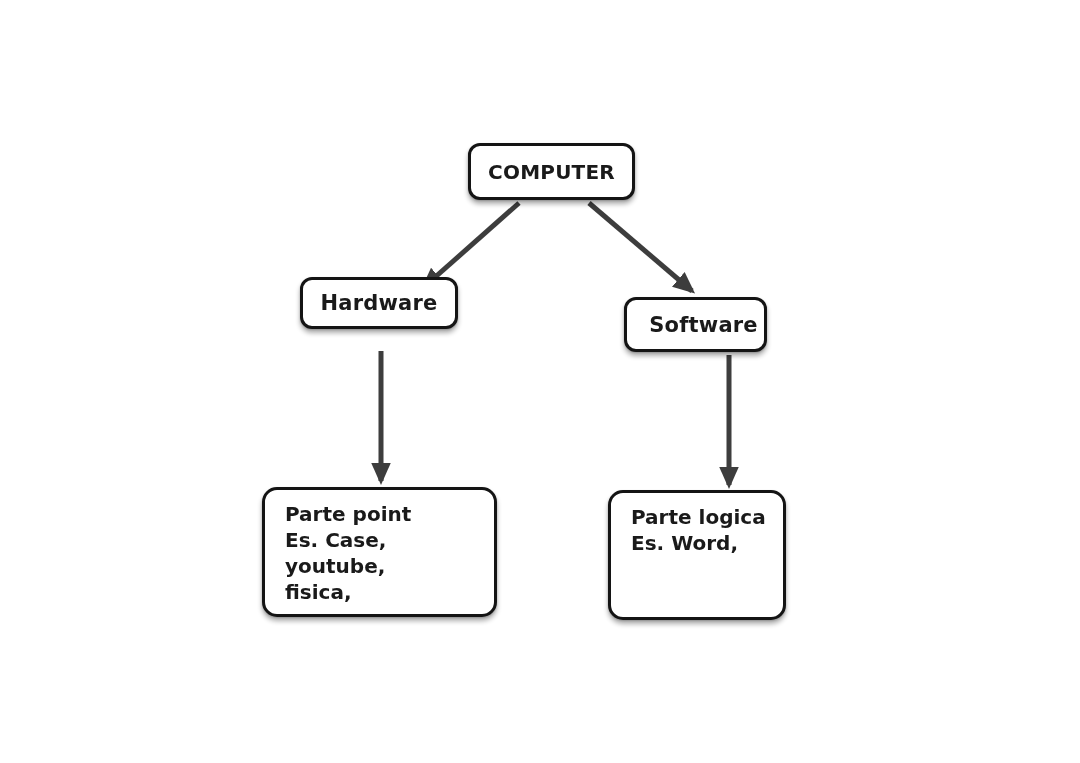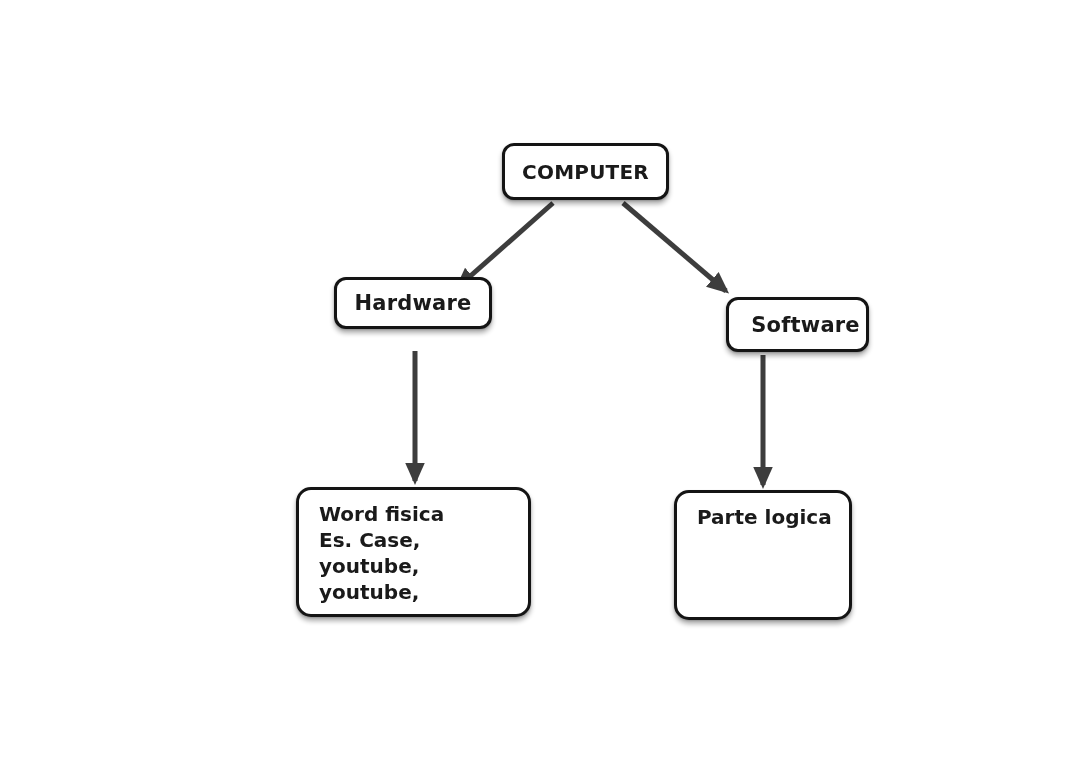--- a/index.html
+++ b/index.html
@@ -5,21 +5,20 @@
   * { box-sizing: border-box; }
   html, body { margin: 0; padding: 0; background: #ffffff; }
   body { font-family: "DejaVu Sans", "Liberation Sans", sans-serif; }
 
   #canvas {
     position: relative;
     width: 1008px;
     height: 763px;
     background: #ffffff;
     overflow: hidden;
-    margin-left: 34px;
   }
 
   #edges {
     position: absolute;
     left: 0; top: 0;
     width: 1080px;
     height: 763px;
     pointer-events: none;
   }
 
@@ -44,23 +43,23 @@
     border-radius: 15px;
     padding: 11px 8px 8px 20px;
     font-size: 20px;
     font-weight: 600;
     line-height: 26px;
   }
   .detail-box span { display: block; }
 
   #node-computer { left: 468px; top: 143px; width: 167px; height: 57px; font-size: 20px; }
   #node-hardware { left: 300px; top: 277px; width: 158px; height: 52px; font-size: 21px; }
-  #node-software { left: 692px; top: 297px; width: 143px; height: 55px; font-size: 21px; padding-left: 16px; }
+  #node-software { left: 624px; top: 297px; width: 143px; height: 55px; font-size: 21px; padding-left: 16px; }
   #node-hardware-detail { left: 262px; top: 487px; width: 235px; height: 130px; }
-  #node-software-detail { left: 640px; top: 490px; width: 178px; height: 130px; }
+  #node-software-detail { left: 608px; top: 490px; width: 178px; height: 130px; }
 </style>
 </head>
 <body>
 
 <div id="canvas">
 
   <svg id="edges" viewBox="0 0 1080 763" xmlns="http://www.w3.org/2000/svg">
     <defs>
       <marker id="arrowhead" markerWidth="4.6" markerHeight="4.6" refX="3.6" refY="2.3" orient="auto">
         <path d="M0,0.35 L4.4,2.3 L0,4.25 Z" fill="#3d3d3d"></path>
@@ -78,22 +77,23 @@
 
   <div id="node-hardware" class="box label-box">
     <span>Hardware</span>
   </div>
 
   <div id="node-software" class="box label-box">
     <span>Software</span>
   </div>
 
   <div id="node-hardware-detail" class="box detail-box">
-    <span>Word fisica</span>
+    <span>Parte point</span>
     <span>Es. Case, youtube,</span>
-    <span>youtube,</span>
+    <span>fisica,</span>
   </div>
 
   <div id="node-software-detail" class="box detail-box">
     <span>Parte logica</span>
+    <span>Es. Word,</span>
   </div>
 
 </div>
 
 </body></html>

